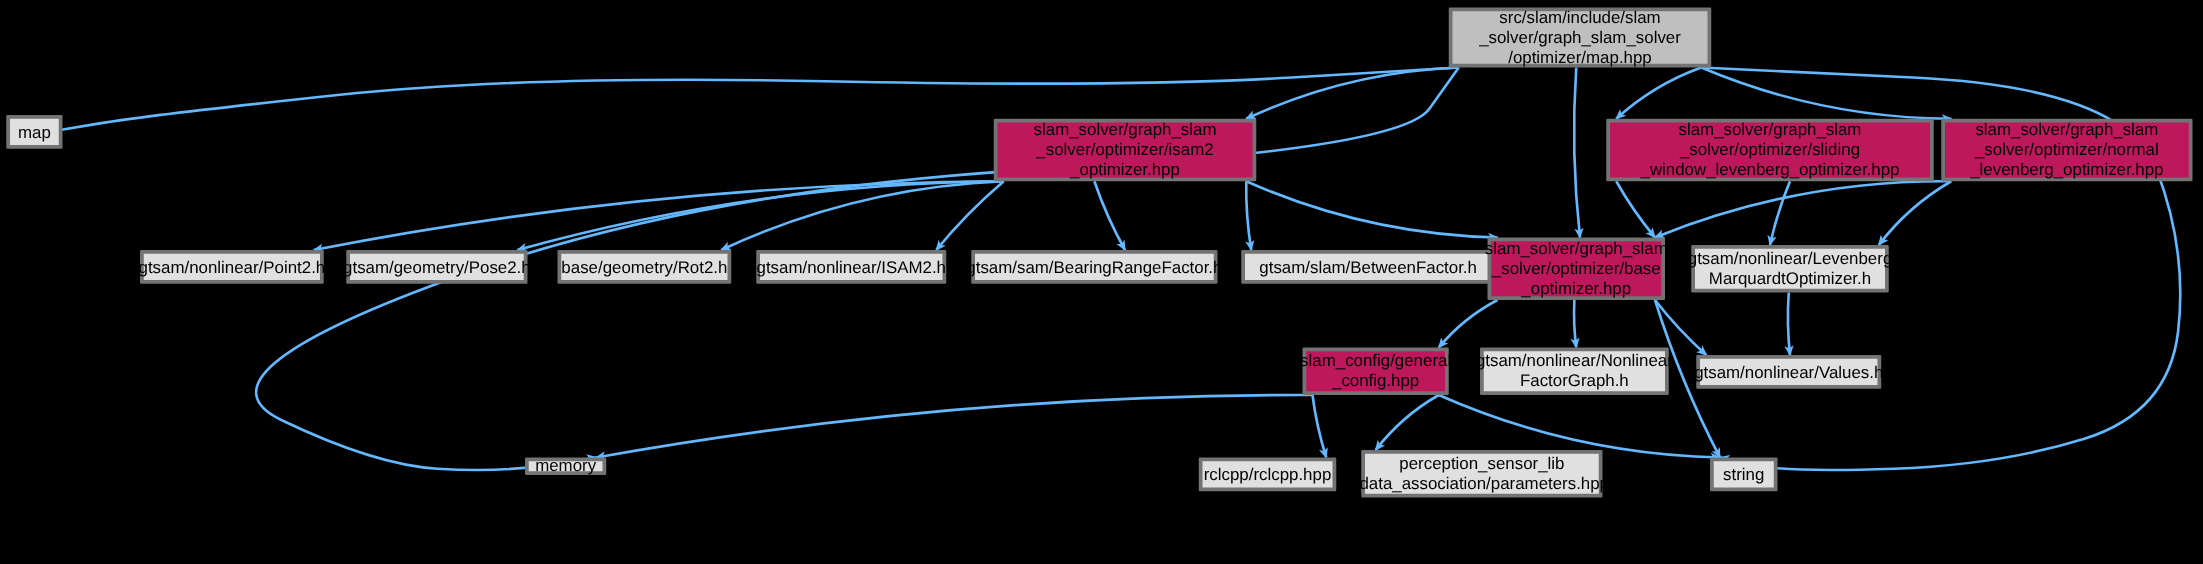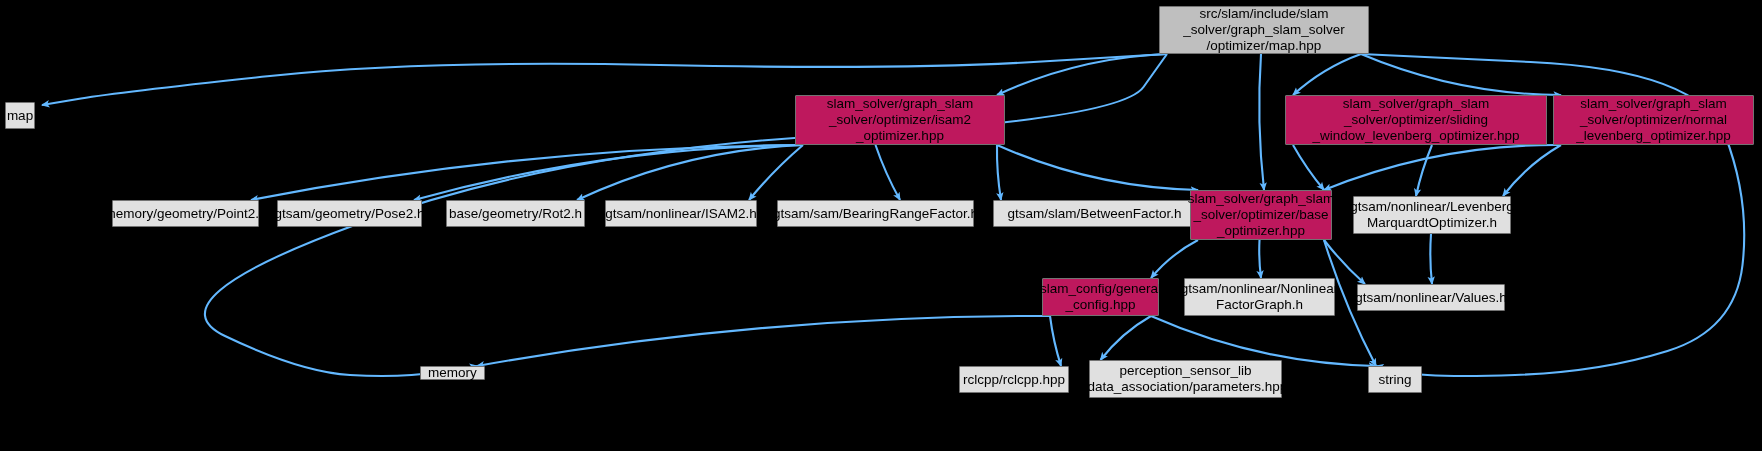--- a/index.html
+++ b/index.html
@@ -1,21 +1,21 @@
 <!DOCTYPE html>
 <html><head>
 <meta charset="utf-8">
 <style>
   html,body{margin:0;padding:0;background:#000;}
   #canvas{position:relative;width:1762px;height:451px;background:#000;overflow:hidden;
           font-family:"Liberation Sans","DejaVu Sans",sans-serif;}
   svg.edges{position:absolute;left:0;top:0;width:1762px;height:451px;}
   .node{position:absolute;box-sizing:border-box;display:flex;align-items:center;
         justify-content:center;text-align:center;color:#000;line-height:1.18;
-        font-size:13.5px;border:1px solid #737373;border-radius:1px;
+        font-size:13.5px;border:3px solid #737373;border-radius:1px;
         background:#ffffff;padding:2px 4px;white-space:pre-line;}
   .node.gray{background:#bfbfbf;}
   .node.lightgray{background:#e0e0e0;}
   .node.white{background:#be185d;}
 </style>
 </head>
 <body>
 
 <div id="canvas">
   <svg class="edges" viewBox="0 0 1762 451">
@@ -51,31 +51,31 @@
         <path d="M1050,316 Q761.2398276053959,315.0984243578374 477,366"></path>
         <path d="M1050,316 Q1053.25,341.495 1061,366"></path>
         <path d="M1151,316 Q1121.35,332.95 1100.5,360"></path>
         <path d="M1151,316 Q1258.5,363.5 1376,366"></path>
       </g>
   </svg>
   <div id="node-layer">
       <div class="node gray" style="left: 1159px; top: 6px; width: 210px; height: 48px;">src/slam/include/slam
 _solver/graph_slam_solver
 /optimizer/map.hpp</div>
-      <div class="node lightgray" style="left: 5px; top: 102px; width: 30px; height: 27px;">map</div>
+      <div class="node lightgray" style="left: 5px; top: 92px; width: 45px; height: 27px;">map</div>
       <div class="node white" style="left: 795px; top: 95px; width: 210px; height: 50px;">slam_solver/graph_slam
 _solver/optimizer/isam2
 _optimizer.hpp</div>
       <div class="node white" style="left: 1285px; top: 95px; width: 262px; height: 50px;">slam_solver/graph_slam
 _solver/optimizer/sliding
 _window_levenberg_optimizer.hpp</div>
       <div class="node white" style="left: 1553px; top: 95px; width: 201px; height: 50px;">slam_solver/graph_slam
 _solver/optimizer/normal
 _levenberg_optimizer.hpp</div>
-      <div class="node lightgray" style="left: 112px; top: 200px; width: 147px; height: 27px;">memory/geometry/Point2.h</div>
+      <div class="node lightgray" style="left: 112px; top: 200px; width: 147px; height: 27px;">gtsam/nonlinear/Point2.h</div>
       <div class="node lightgray" style="left: 277px; top: 200px; width: 145px; height: 27px;">gtsam/geometry/Pose2.h</div>
       <div class="node lightgray" style="left: 446px; top: 200px; width: 139px; height: 27px;">base/geometry/Rot2.h</div>
       <div class="node lightgray" style="left: 605px; top: 200px; width: 152px; height: 27px;">gtsam/nonlinear/ISAM2.h</div>
       <div class="node lightgray" style="left: 777px; top: 200px; width: 197px; height: 27px;">gtsam/sam/BearingRangeFactor.h</div>
       <div class="node lightgray" style="left: 993px; top: 200px; width: 203px; height: 27px;">gtsam/slam/BetweenFactor.h</div>
       <div class="node white" style="left: 1190px; top: 190px; width: 142px; height: 50px;">slam_solver/graph_slam
 _solver/optimizer/base
 _optimizer.hpp</div>
       <div class="node lightgray" style="left: 1353px; top: 196px; width: 158px; height: 38px;">gtsam/nonlinear/Levenberg
 MarquardtOptimizer.h</div>

